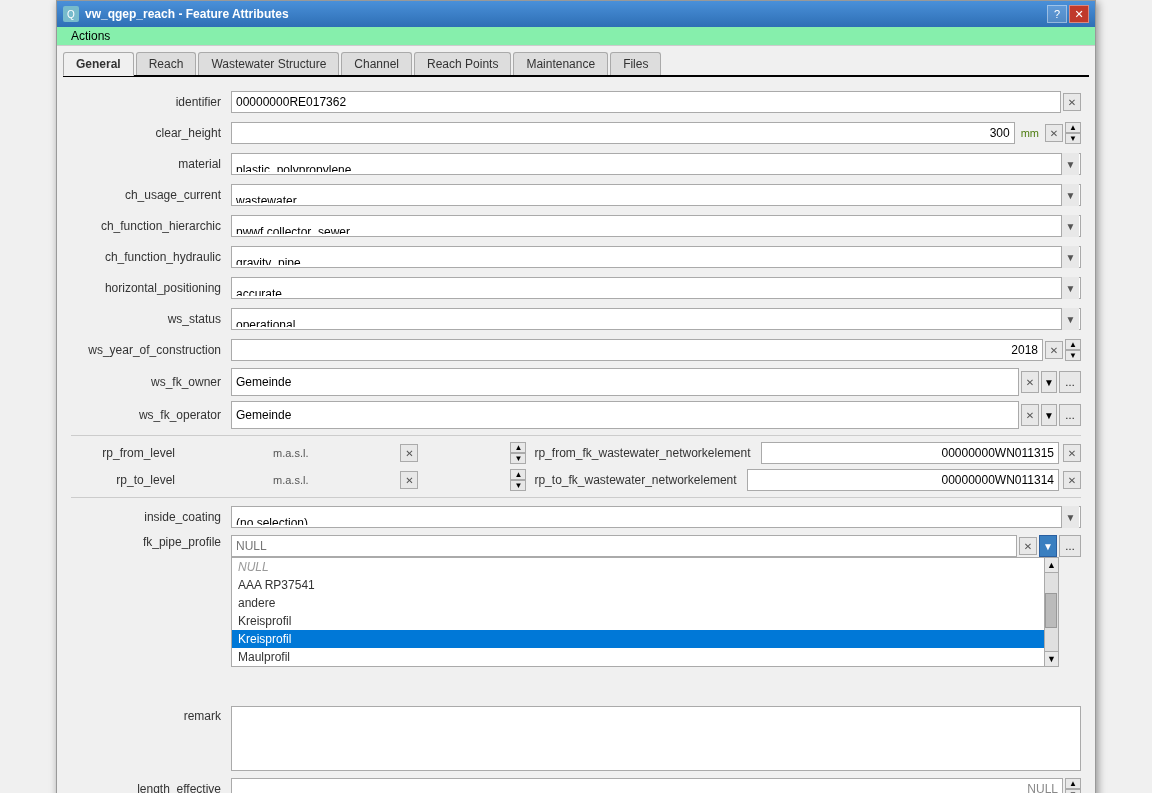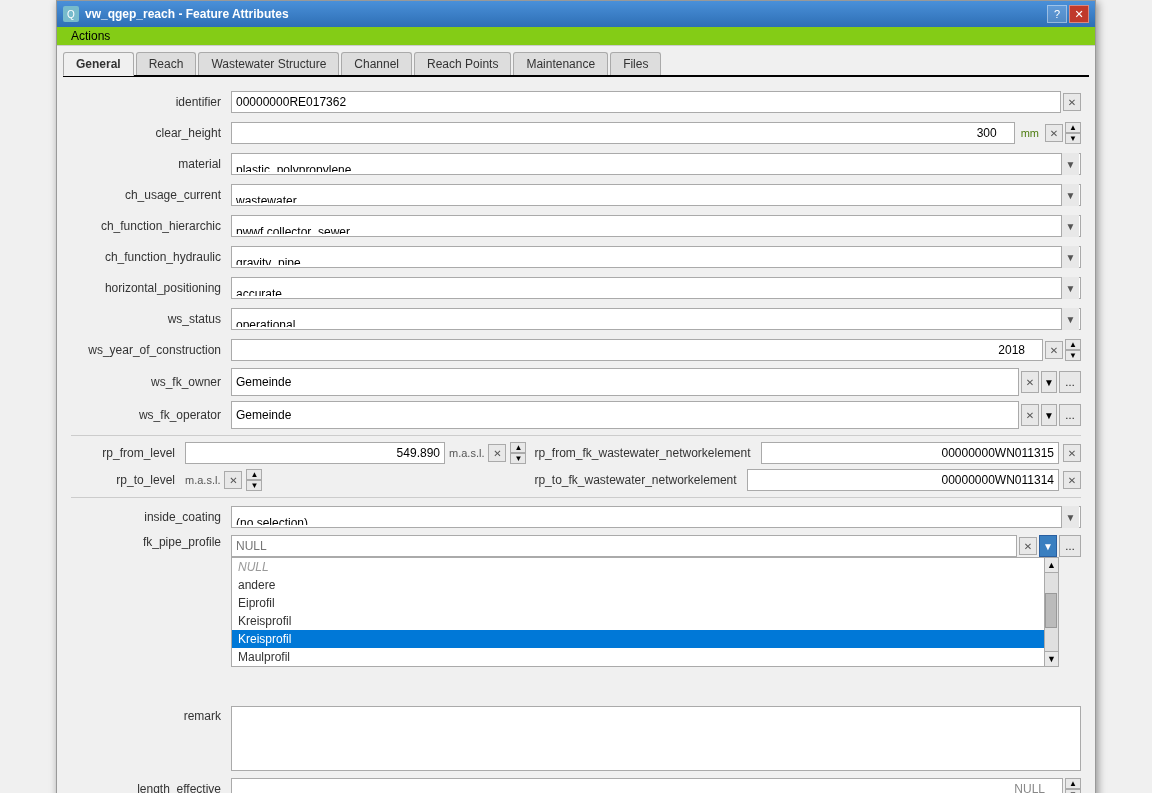--- a/index.html
+++ b/index.html
@@ -59,21 +59,21 @@
       color: white;
       font-size: 11px;
       cursor: pointer;
       display: flex;
       align-items: center;
       justify-content: center;
     }
     .title-btn.close { background: #c0392b; }
 
     .menu-bar {
-      background: #84cc16;
+      background: #86efac;
       padding: 2px 8px;
       border-bottom: 1px solid #ccc;
     }
     .menu-bar span {
       padding: 2px 6px;
       cursor: pointer;
       font-size: 12px;
     }
 
     .content {
@@ -144,21 +144,21 @@
       display: flex;
       align-items: center;
       gap: 2px;
       flex: 1;
     }
     .number-input {
       flex: 1;
       height: 22px;
       border: 1px solid #aaa;
       background: white;
-      padding: 2px 17px;
+      padding: 2px 4px;
       font-size: 12px;
       text-align: right;
       outline: none;
     }
     .unit-label {
       font-size: 11px;
       color: #4d7c0f;
       padding: 0 4px;
     }
 
@@ -261,20 +261,21 @@
     .rp-section {
       display: flex;
       gap: 8px;
       margin-bottom: 5px;
     }
     .rp-col {
       flex: 1;
       display: flex;
       align-items: center;
       gap: 4px;
+      justify-content: space-between;
     }
     .rp-label {
       font-size: 12px;
       color: #333;
       white-space: nowrap;
       min-width: 110px;
       text-align: right;
       padding-right: 6px;
     }
     .rp-input {
@@ -540,21 +541,20 @@
             <button class="fk-btn" style="width:22px;">…</button>
           </div>
         </div>
       </div>
 
       <hr class="divider">
 
       <div class="rp-section">
         <div class="rp-col">
           <div class="rp-label">rp_from_level</div>
-          <input type="text" class="rp-input" value="549.890" style="">
           <span class="rp-unit">m.a.s.l.</span>
           <button class="clear-btn">✕</button>
           <div class="spin-btns">
             <button class="spin-btn">▲</button>
             <button class="spin-btn">▼</button>
           </div>
         </div>
         <div class="rp-col" style="flex:1.2;">
           <div class="rp-label">rp_from_fk_wastewater_networkelement</div>
           <input type="text" class="rp-input" value="00000000WN011315" style="">
@@ -602,22 +602,22 @@
             <input type="text" class="dropdown-combo-input" placeholder="NULL" style="color: rgb(136, 136, 136);">
             <button class="clear-btn">✕</button>
             <button class="fk-btn" style="background:#3a7fc0; color:white; border-color:#2a5fa0; height:22px; width:18px;">▼</button>
             <button class="fk-btn" style="width:22px; height:22px;">…</button>
           </div>
 
           <div style="display:flex; position:absolute; top:22px; left:0; right:22px; z-index:200; border:1px solid #aaa;">
             <div style="flex:1; background:white; max-height:130px; overflow:hidden;">
               <div class="dropdown-open-list" style="max-height:130px; border:none; position:static;">
                 <div class="list-item null-item">NULL</div>
+                <div class="list-item">AAA RP37541</div>
                 <div class="list-item">andere</div>
-                <div class="list-item">Eiprofil</div>
                 <div class="list-item">Kreisprofil</div>
                 <div class="list-item selected">Kreisprofil</div>
                 <div class="list-item">Maulprofil</div>
 
               </div>
             </div>
             <div style="width:14px; background:#e8e8e8; border-left:1px solid #aaa; display:flex; flex-direction:column;">
               <div style="font-size:9px; text-align:center; padding:2px; cursor:pointer; border-bottom:1px solid #aaa;">▲</div>
               <div style="flex:1; position:relative; background:#e0e0e0;">
                 <div style="width:12px; height:35px; background:#bbb; border:1px solid #999; position:absolute; top:20px; left:0;"></div>

